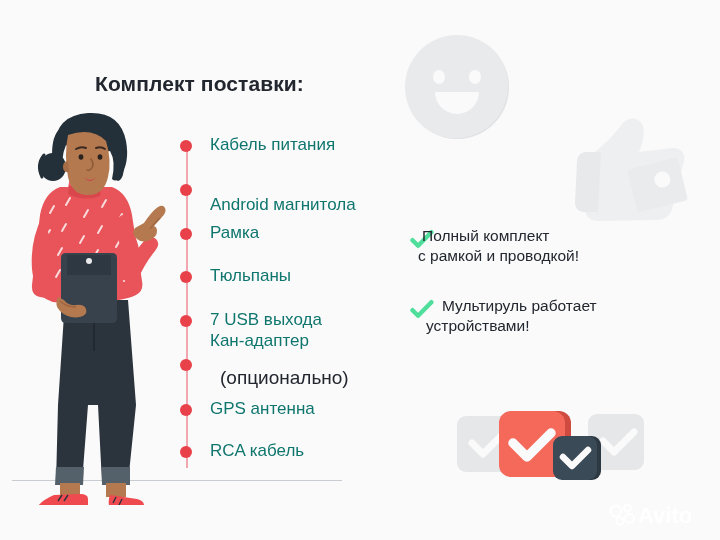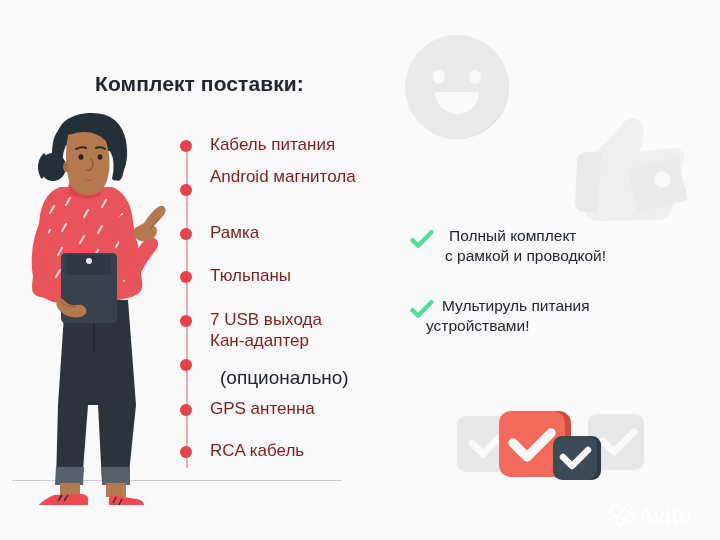--- a/index.html
+++ b/index.html
@@ -35,32 +35,32 @@
     position:absolute;left:8px;top:18px;width:1.6px;height:322px;
     background:#f0a8ae;
   }
   .li{position:relative;height:0;}
   .li .dot{
     position:absolute;left:2px;width:12px;height:12px;border-radius:50%;
     background:#e8414a;
   }
   .li .txt{
     position:absolute;left:32px;
-    font-size:17px;color:#7f1d1d;white-space:nowrap;line-height:1.05;
+    font-size:17px;color:#0f766e;white-space:nowrap;line-height:1.05;
   }
   .li .sub{
     position:absolute;left:42px;
     font-size:19px;color:#22262e;white-space:nowrap;
   }
 
   
   #notes{position:absolute;left:410px;top:228px;width:300px;}
   .note{position:absolute;}
   .note .chk{position:absolute;left:0;top:0;width:24px;height:24px;}
-  .note .lines{position:absolute;left:39px;top:-2px;}
+  .note .lines{position:absolute;left:12px;top:-2px;}
   .note .lines span{
     display:block;font-size:15.5px;font-weight:500;color:#22262e;
     line-height:1.28;white-space:nowrap;
   }
 </style>
 </head>
 <body>
 
 <div id="stage">
 
@@ -85,21 +85,21 @@
 
   <div id="list">
     <div class="track"></div>
 
     <div class="li">
       <span class="dot" style="top:12px"></span>
       <span class="txt" style="top:8px">Кабель питания</span>
     </div>
     <div class="li">
       <span class="dot" style="top:56px"></span>
-      <span class="txt" style="top:40px">Android магнитола</span>
+      <span class="txt" style="top:68px">Android магнитола</span>
     </div>
     <div class="li">
       <span class="dot" style="top:100px"></span>
       <span class="txt" style="top:96px">Рамка</span>
     </div>
     <div class="li">
       <span class="dot" style="top:143px"></span>
       <span class="txt" style="top:139px">Тюльпаны</span>
     </div>
     <div class="li">
@@ -131,21 +131,21 @@
         <span>Полный комплект</span>
         <span style="margin-left:-4px">с рамкой и проводкой!</span>
       </div>
     </div>
 
     <div class="note" style="left:0;top:70px">
       <svg class="chk" viewBox="0 0 24 24">
         <path d="M2.5 12.2l5.6 5.6L21.4 4.2" fill="none" stroke="#4fde9b" stroke-width="4.4" stroke-linecap="round" stroke-linejoin="round"></path>
       </svg>
       <div class="lines" style="left:32px">
-        <span>Мультируль питания</span>
+        <span>Мультируль работает</span>
         <span style="margin-left:-16px">устройствами!</span>
       </div>
     </div>
 
   </div>
 
   <svg class="deco" id="cards" viewBox="0 0 190 95">
 
     <rect x="2" y="18" width="56" height="56" rx="9" fill="#e6e7e9"></rect>
     <path d="M17 45l11 11 20-20" fill="none" stroke="#fafafa" stroke-width="7" stroke-linecap="round" stroke-linejoin="round"></path>

